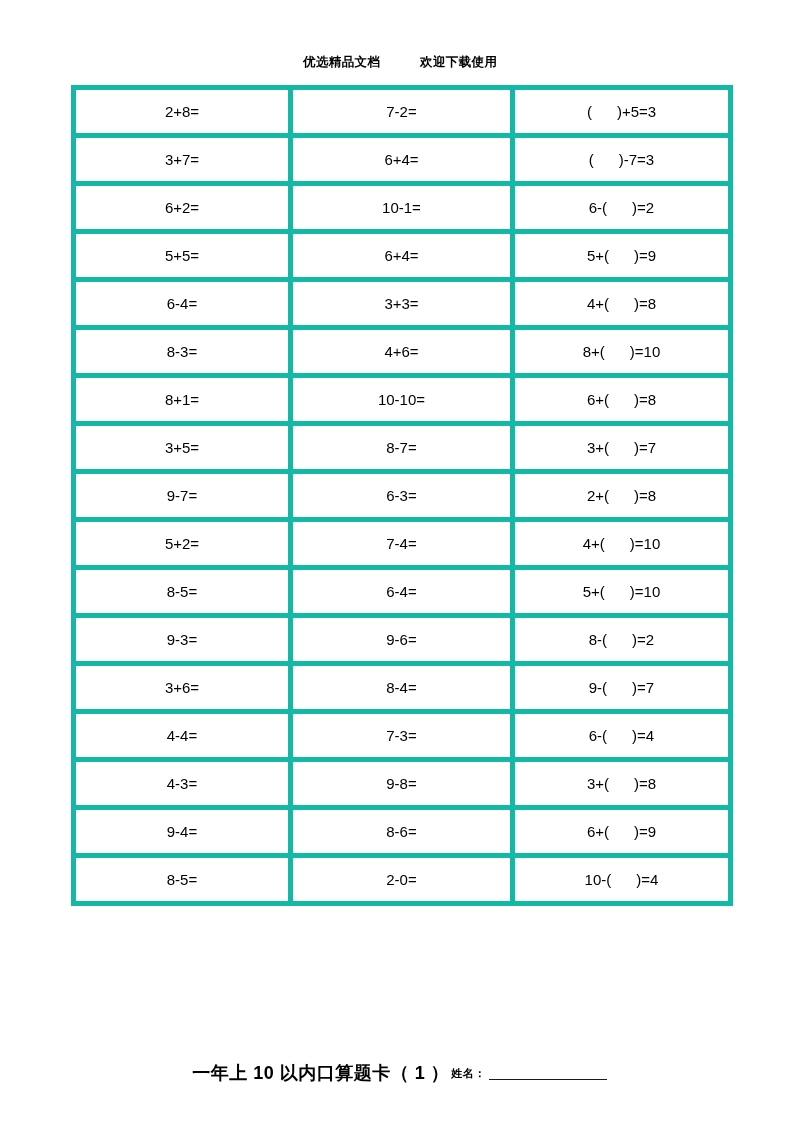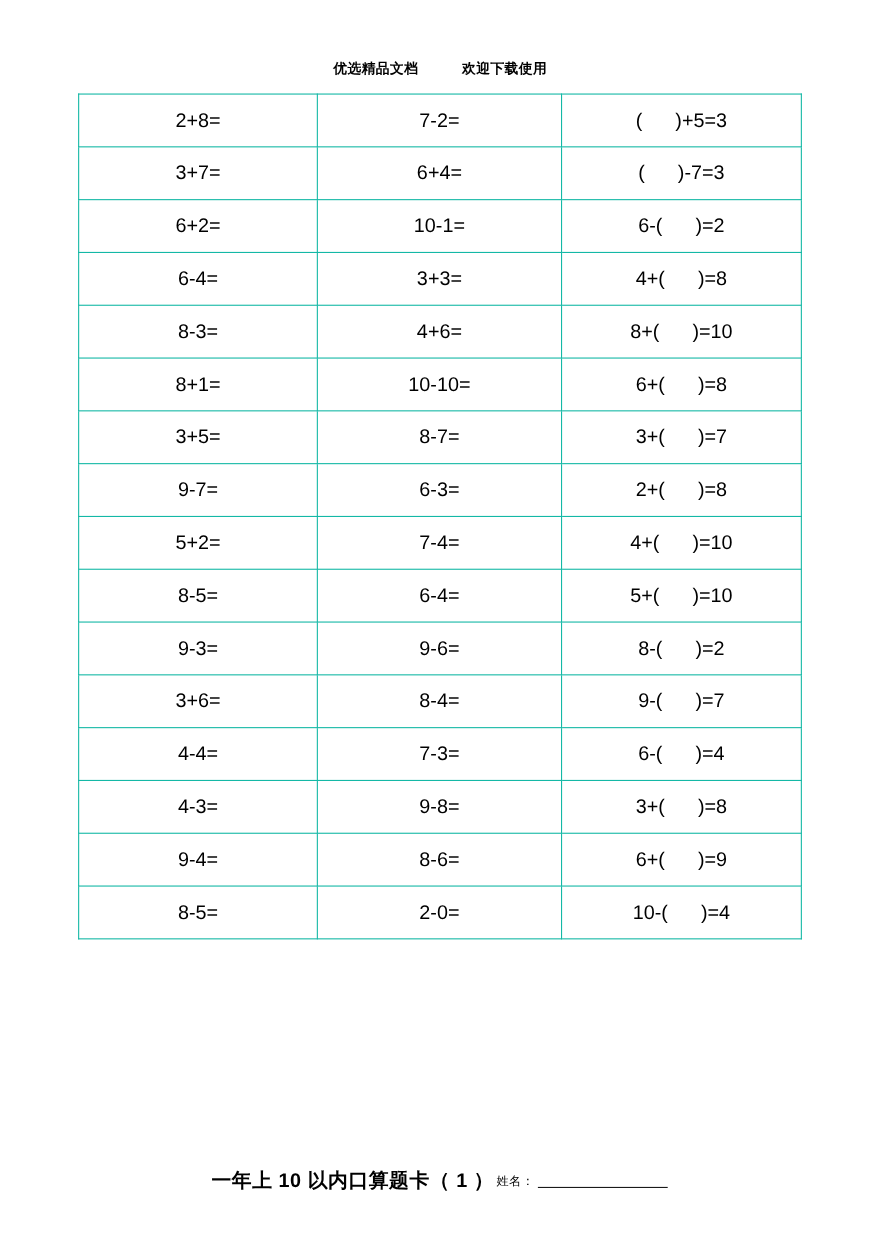--- a/index.html
+++ b/index.html
@@ -50,24 +50,24 @@
     position: absolute;
     top: 85px;
     left: 71px;
     width: 657px;
     border-collapse: collapse;
     table-layout: fixed;
   }
   .sheet-table td {
     height: 48px;
     box-sizing: border-box;
-    border: 1px solid #14b8a6;
+    border: 5px solid #14b8a6;
     text-align: center;
     vertical-align: middle;
-    font-size: 18px;
+    font-size: 15px;
     font-family: "Liberation Sans", "DejaVu Sans", sans-serif;
     color: #000000;
     padding: 0;
     white-space: pre;
   }
   .sheet-table td.col-a { width: 217px; }
   .sheet-table td.col-b { width: 222px; }
   .sheet-table td.col-c { width: 218px; }
 
   
@@ -87,21 +87,21 @@
     justify-content: center;
     white-space: nowrap;
   }
   .footer-title {
     font-size: 18px;
     font-weight: bold;
     letter-spacing: 0.5px;
   }
   .footer-name-label {
     font-size: 11px;
-    font-weight: normal;
+    font-weight: bold;
     margin-left: 2px;
     letter-spacing: 0.5px;
   }
   .footer-blank {
     display: inline-block;
     width: 118px;
     border-bottom: 1.4px solid #1a1a1a;
     height: 13px;
     margin-left: 3px;
   }
@@ -125,20 +125,25 @@
         <td class="col-a">3+7=</td>
         <td class="col-b">6+4=</td>
         <td class="col-c">(      )-7=3</td>
       </tr>
       <tr>
         <td class="col-a">6+2=</td>
         <td class="col-b">10-1=</td>
         <td class="col-c">6-(      )=2</td>
       </tr>
       <tr>
+        <td class="col-a">5+5=</td>
+        <td class="col-b">6+4=</td>
+        <td class="col-c">5+(      )=9</td>
+      </tr>
+      <tr>
         <td class="col-a">6-4=</td>
         <td class="col-b">3+3=</td>
         <td class="col-c">4+(      )=8</td>
       </tr>
       <tr>
         <td class="col-a">8-3=</td>
         <td class="col-b">4+6=</td>
         <td class="col-c">8+(      )=10</td>
       </tr>
       <tr>

